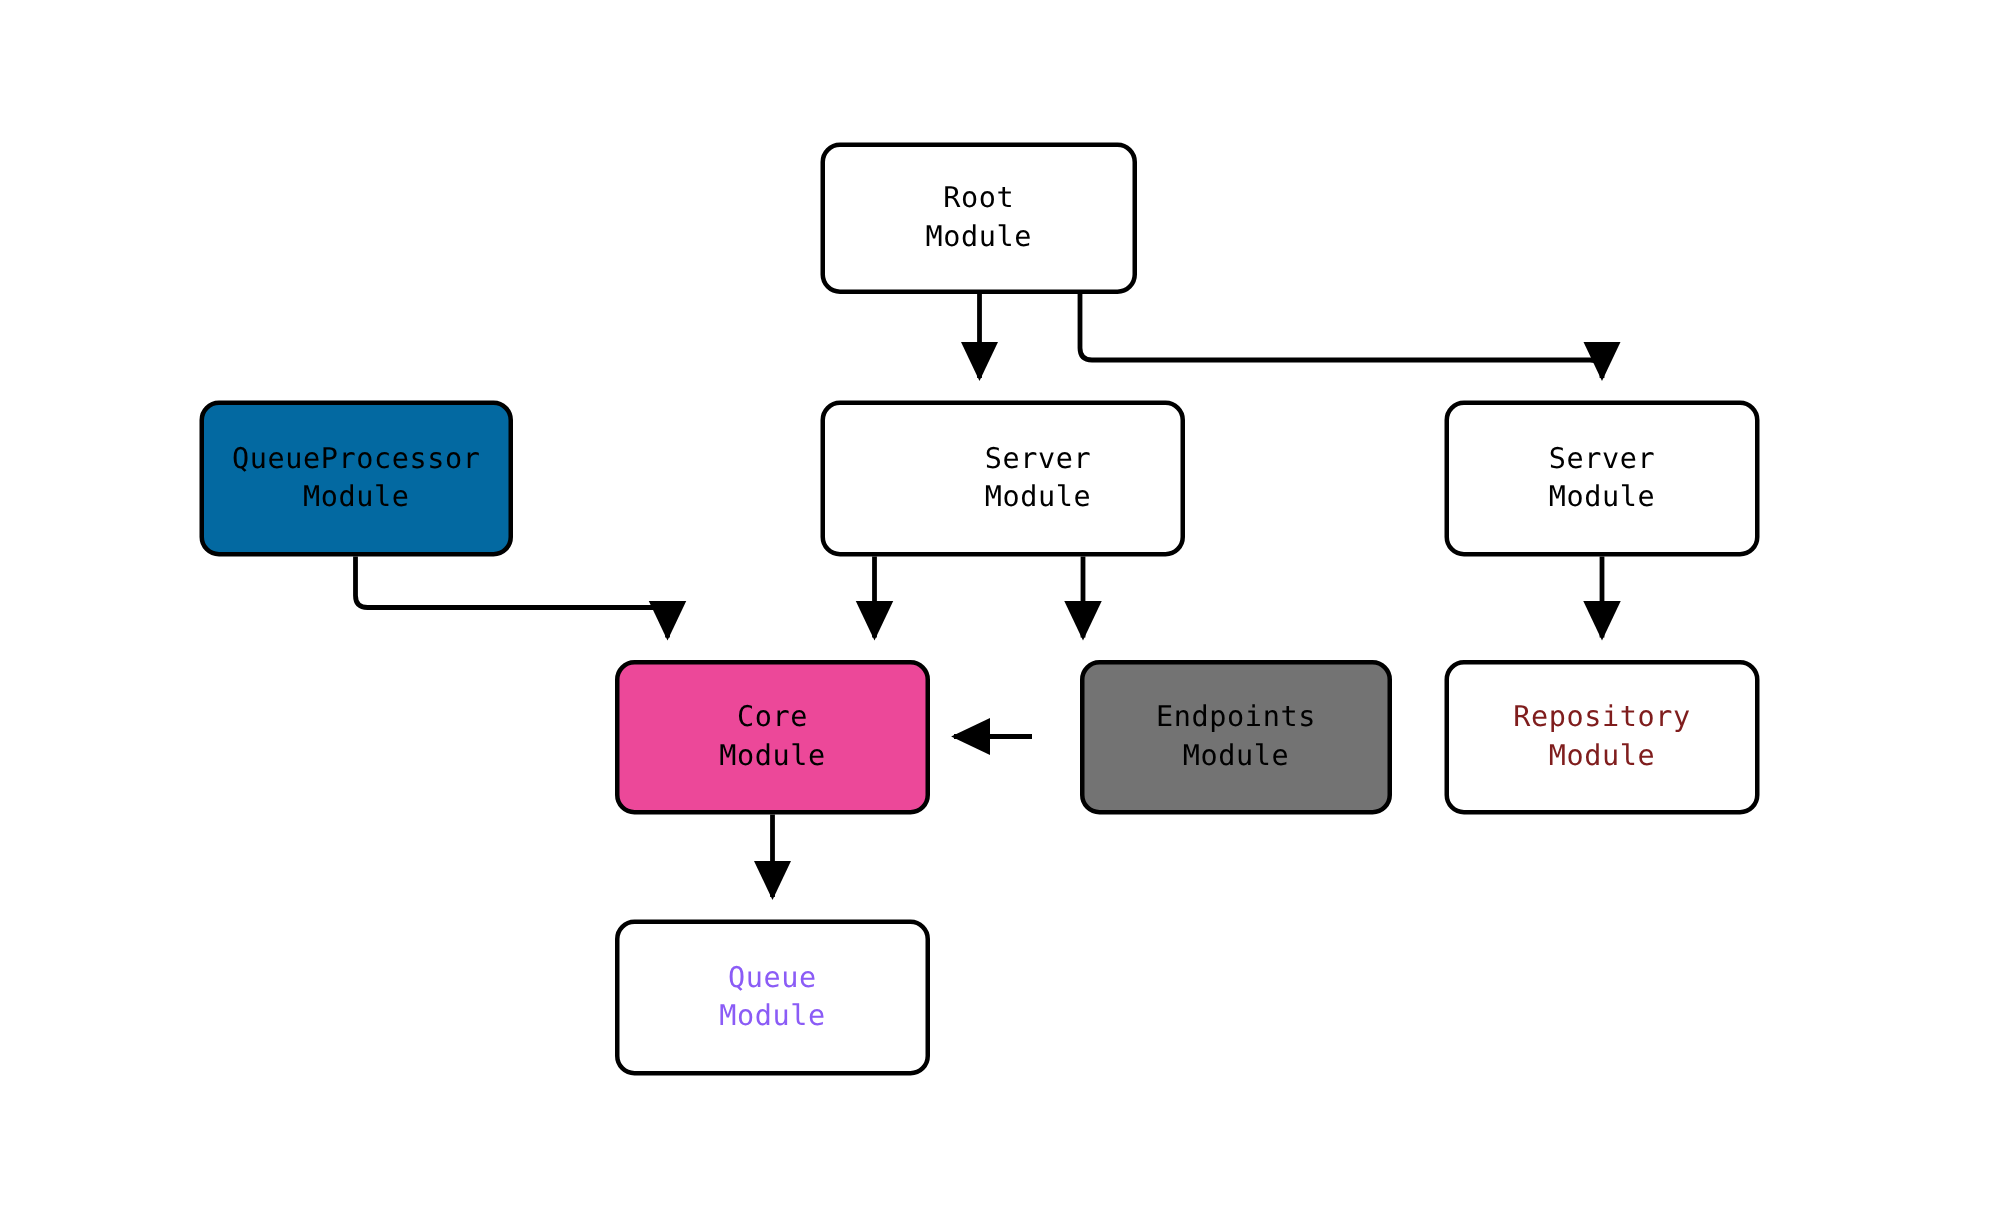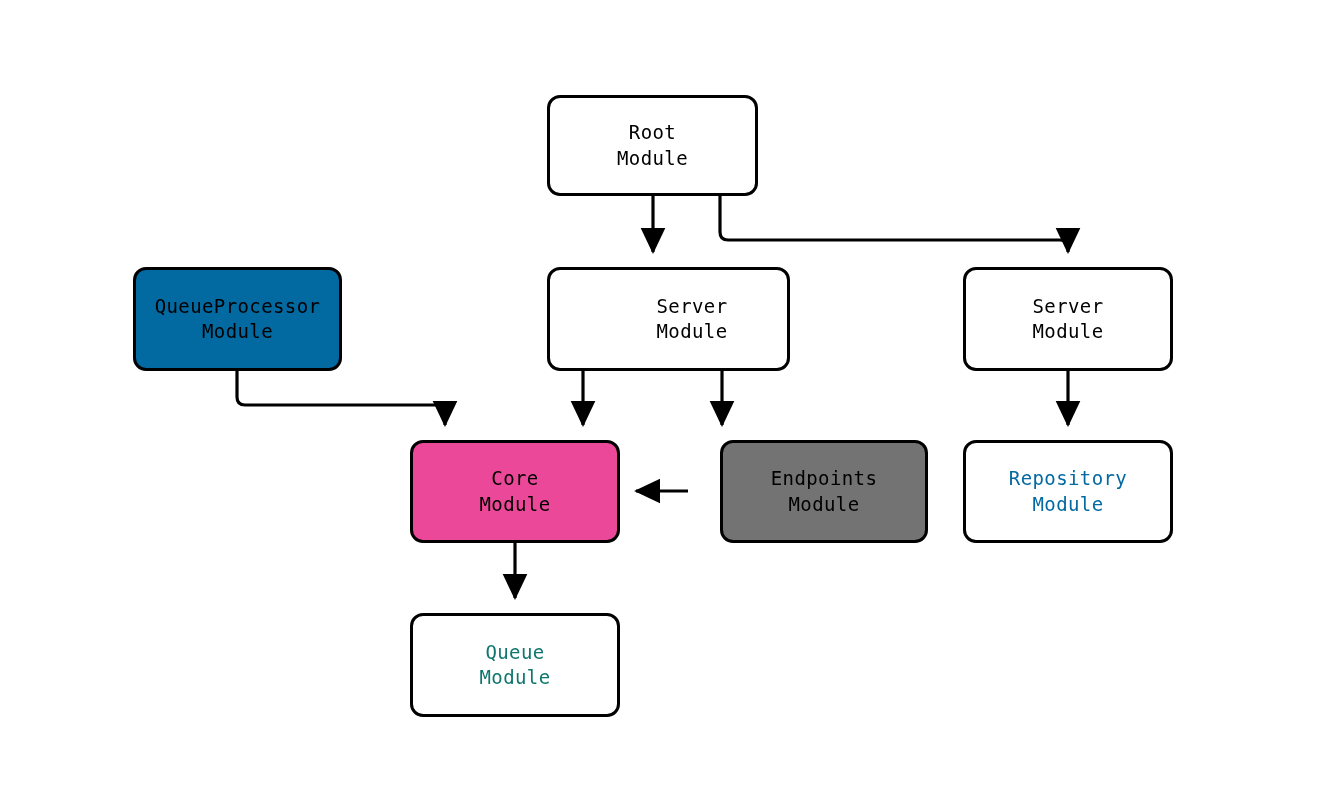--- a/index.html
+++ b/index.html
@@ -104,23 +104,23 @@
   <div class="node" style="left: 410px; top: 440px; width: 210px; height: 103px; border-width: 3.2px; border-color: rgb(0, 0, 0); border-radius: 13px; background: #ec4899; color: rgb(0, 0, 0);">
     <span class="ln">Core</span>
     <span class="ln">Module</span>
   </div>
 
   <div class="node" style="left: 688px; top: 440px; width: 208px; height: 103px; border-width: 3.2px; border-color: rgb(0, 0, 0); border-radius: 13px; background: #737373; color: rgb(0, 0, 0); margin-left: 32px;">
     <span class="ln">Endpoints</span>
     <span class="ln">Module</span>
   </div>
 
-  <div class="node" style="left: 963px; top: 440px; width: 210px; height: 103px; border-width: 3.2px; border-color: rgb(0, 0, 0); border-radius: 13px; background: rgb(255, 255, 255); color: #0369a1;">
+  <div class="node" style="left: 963px; top: 440px; width: 210px; height: 103px; border-width: 3.2px; border-color: rgb(0, 0, 0); border-radius: 13px; background: rgb(255, 255, 255); color: #7f1d1d;">
     <span class="ln">Repository</span>
     <span class="ln">Module</span>
   </div>
 
-  <div class="node" style="left: 410px; top: 613px; width: 210px; height: 104px; border-width: 3.2px; border-color: rgb(0, 0, 0); border-radius: 13px; background: rgb(255, 255, 255); color: #0f766e;">
+  <div class="node" style="left: 410px; top: 613px; width: 210px; height: 104px; border-width: 3.2px; border-color: rgb(0, 0, 0); border-radius: 13px; background: rgb(255, 255, 255); color: #8b5cf6;">
     <span class="ln">Queue</span>
     <span class="ln">Module</span>
   </div>
 
 </div>
 
 </body></html>

